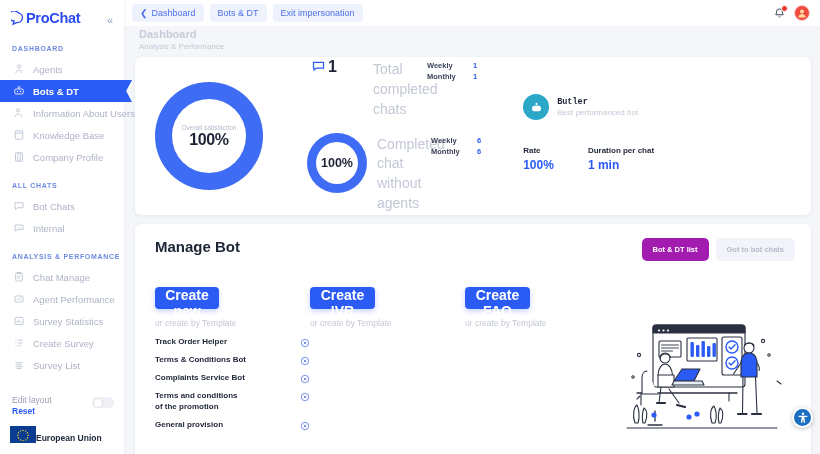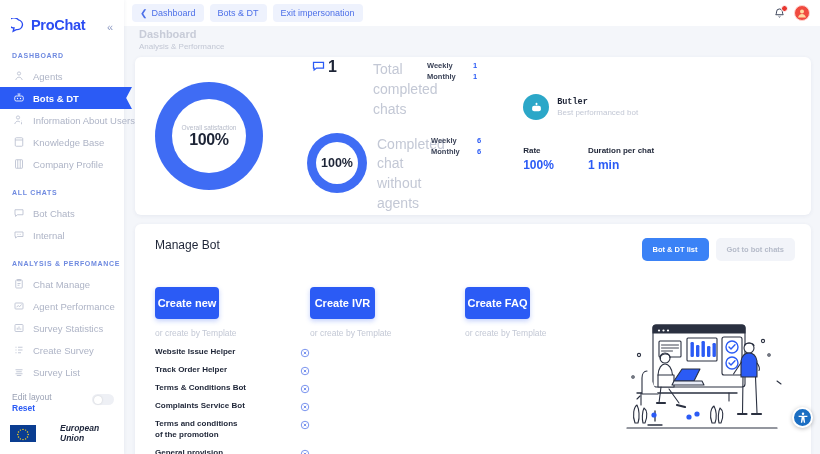--- a/index.html
+++ b/index.html
@@ -14,21 +14,21 @@
   .app { display:flex; width:820px; height:454px; position:relative; }
 
   
   .sidebar {
     width:124px; height:454px; background:#ffffff;
     display:flex; flex-direction:column;
     position:relative; z-index:5;
     box-shadow:1px 0 3px rgba(30,50,100,.05);
     flex:0 0 124px;
   }
-  .brand { display:flex; align-items:flex-end; gap:5px; padding:10px 8px 10px 11px;margin-top:7px; }
+  .brand { display:flex; align-items:flex-end; padding:10px 8px 10px 11px; }
   .brand-mark { width:15px; height:15px; flex:0 0 15px; }
   .brand-name { font-size:14.5px; font-weight:bold; color:#2b4cf2; letter-spacing:-.3px; }
   .brand-collapse { margin-left:auto; color:#8e9bc4; font-size:11px; padding-right:3px; cursor:pointer; }
 
   .nav-section { font-size:7px; font-weight:bold; letter-spacing:.7px;
     color:#6f8ae0; padding:9px 0 6px 12px; text-transform:uppercase; }
   .nav-section.tight { padding-top:14px; }
 
   .nav-item { display:flex; align-items:center; gap:8px;
     padding:5px 0 5px 13px; height:22px; color:#aeb4c6; font-size:9.5px;
@@ -46,21 +46,21 @@
   .edit-layout { padding:0 10px 0 12px; display:flex; align-items:flex-start; }
   .edit-layout .el-text { display:flex; flex-direction:column; gap:1px; }
   .el-title { font-size:8.5px; color:#9aa1b4; }
   .el-reset { font-size:8.5px; color:#2b5bf5; font-weight:bold; cursor:pointer; }
   .toggle { width:22px; height:11px; border-radius:6px; background:#eef0f5;
     margin-left:auto; margin-top:2px; position:relative; cursor:pointer; }
   .toggle::after { content:""; position:absolute; left:1.5px; top:1.5px;
     width:8px; height:8px; border-radius:50%; background:#fff;
     box-shadow:0 0 2px rgba(0,0,0,.18); }
 
-  .eu { display:flex; align-items:center; gap:24px; padding:10px 8px 11px 10px;font-style:italic; }
+  .eu { display:flex; align-items:flex-end; gap:0; padding:10px 8px 11px 10px; }
   .eu-flag { width:26px; height:17px; background:#0a3d91; border-radius:1.5px;
     position:relative; flex:0 0 26px; }
   .eu-label { font-size:8.5px; font-weight:bold; color:#20283d; }
 
   
   .main { flex:1 1 auto; height:454px; position:relative;
     background:#f4f6fa; overflow:hidden; }
 
   .topbar { height:26px; display:flex; align-items:center; gap:6px;
     padding:0 10px 0 8px; background:#ffffff; }
@@ -124,32 +124,32 @@
   .bot-name { font-size:8.5px; font-weight:bold; color:#1d2436;font-family:Liberation Mono, monospace; }
   .bot-role { font-size:8px; color:#c3c8d5; margin-top:1px; }
   .kpis { display:flex; gap:34px; }
   .kpi-k { font-size:8px; font-weight:bold; color:#1d2436; }
   .kpi-v { font-size:12px; font-weight:bold; color:#2b5bf5; margin-top:3px; }
 
   
   .manage { margin-top:9px; height:243px; padding:14px 16px 0 20px;
     position:relative; overflow:hidden; }
   .manage-head { display:flex; align-items:flex-start; }
-  .manage-title { font-size:12px; font-weight:normal; color:#1d2436; }
+  .manage-title { font-size:15px; font-weight:bold; color:#1d2436; }
   .manage-btns { margin-left:auto; display:flex; gap:7px; }
   .btn-pill { font-size:7.5px; font-weight:bold; border-radius:5px;
     padding:7px 11px; cursor:pointer; }
-  .btn-pill.primary { background:#3b82f6; color:#fff; }
+  .btn-pill.primary { background:#a21caf; color:#fff; }
   .btn-pill.ghost { background:#f2f4f9; color:#b5bbc9; }
 
   .cols { display:flex; margin-top:26px; }
   .col { width:155px; }
   .col.c2 { margin-left:0; }
-  .btn-create { display:block; width:64px; height:32px; border:0;
-    background:#2b5bf5; color:#fff; font-size:11px; font-weight:bold;
+  .btn-create { display:block; width:64px; height:22px; border:0;
+    background:#2b5bf5; color:#fff; font-size:14px; font-weight:bold;
     border-radius:4px; cursor:pointer; font-family:inherit;
     box-shadow:0 2px 5px rgba(43,91,245,.28); }
   .btn-create.wide { width:65px; }
   .or-tpl { font-size:8.5px; color:#c3c8d5; margin-top:9px; }
   .tpl-list { margin-top:9px; display:flex; flex-direction:column; gap:7px; }
   .tpl-row { display:flex; align-items:flex-start; }
   .tpl-name { font-size:8px; font-weight:bold; color:#1d2436;
     line-height:1.35; width:92px; }
   .tpl-x { margin-left:auto; width:10px; height:10px; flex:0 0 10px;
     margin-top:1px; cursor:pointer; }
@@ -462,29 +462,20 @@
           </span>
         </div>
 
         <div class="cols">
 
           <div class="col">
             <button class="btn-create">Create new</button>
             <div class="or-tpl">or create by Template</div>
             <div class="tpl-list">
 
-              <div class="tpl-row">
-                <span class="tpl-name">Website Issue Helper</span>
-                <span class="tpl-x">
-                  <svg viewBox="0 0 24 24" width="10" height="10" fill="none" stroke="#4d70e8" stroke-width="1.8">
-                    <circle cx="12" cy="12" r="9"></circle>
-                      <path d="M9 9l6 6M15 9l-6 6"></path>
-                  </svg>
-                </span>
-              </div>
 
               <div class="tpl-row">
                 <span class="tpl-name">Track Order Helper</span>
                 <span class="tpl-x">
                   <svg viewBox="0 0 24 24" width="10" height="10" fill="none" stroke="#4d70e8" stroke-width="1.8">
                     <circle cx="12" cy="12" r="9"></circle>
                       <path d="M9 9l6 6M15 9l-6 6"></path>
                   </svg>
                 </span>
               </div>

